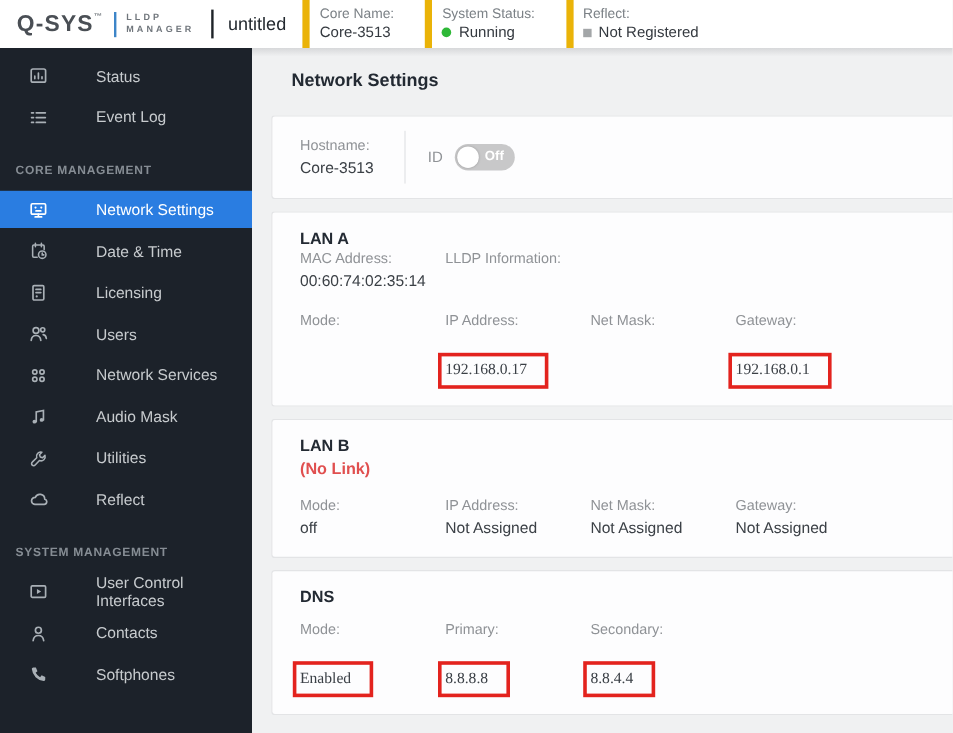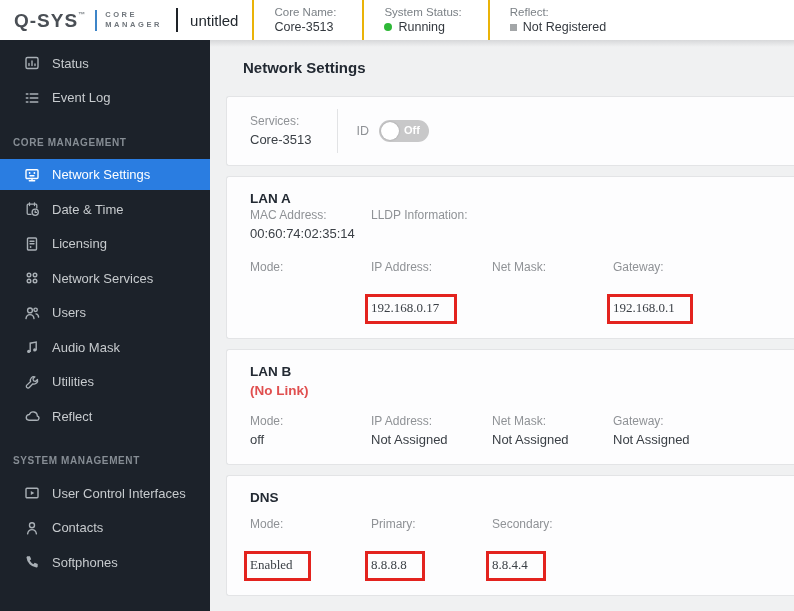--- a/index.html
+++ b/index.html
@@ -14,33 +14,33 @@
 
   
   .topbar{height:40px;background:#fff;display:flex;align-items:stretch;flex:0 0 40px;}
   .logo-wrap{display:flex;align-items:center;padding-left:14px;}
   .brand{font-size:19px;font-weight:bold;color:#4a4f55;letter-spacing:1px;line-height:1;}
   .brand sup{font-size:7px;vertical-align:top;color:#7b8186;}
   .logo-blue-bar{width:2px;height:21px;background:#3d85c8;margin:0 8px 0 9px;}
   .product{font-size:7.5px;letter-spacing:2.6px;color:#70767c;line-height:1.35;font-weight:bold;}
   .dark-sep{width:2px;height:24px;background:#1e2328;margin:0 12px 0 14px;align-self:center;}
   .design-name{font-size:15px;font-weight:normal;color:#23292f;align-self:center;}
-  .tb-block{border-left:2px solid #eab308;margin-left:14px;padding:5px 12px 0 20px;}
+  .tb-block{border-left:6px solid #eab308;margin-left:14px;padding:5px 12px 0 8px;}
   .tb-label{font-size:11.5px;color:#7b8186;line-height:14px;}
   .tb-value{font-size:12.5px;color:#34393f;line-height:16px;display:flex;align-items:center;gap:6px;}
   .dot{width:8px;height:8px;border-radius:50%;background:var(--green);display:inline-block;}
   .square{width:7px;height:7px;background:#a3a6a8;display:inline-block;}
 
   
   .content-row{flex:1;display:flex;min-height:0;}
 
   
   .sidebar{width:210px;flex:0 0 210px;background:var(--sidebar-bg);padding-top:4px;overflow:hidden;}
   .nav-section-title{font-size:10px;letter-spacing:.6px;color:var(--side-muted);padding:20px 0 8px 13px;font-weight:bold;}
-  .nav-item{height:31px;margin:3.5px 0;display:flex;align-items:center;padding-left:24px;cursor:pointer;color:var(--side-text);}
+  .nav-item{height:31px;margin:3.5px 0;display:flex;align-items:center;padding-left:24px;cursor:pointer;color:var(--side-text);gap:28px;}
   .nav-item.active{background:var(--blue);color:#fff;}
   .nav-icon{width:16px;height:16px;margin-right:12px;color:#a9b0b6;flex:0 0 16px;}
   .nav-item.active .nav-icon{color:#fff;}
   .nav-icon svg{width:16px;height:16px;display:block;}
   .nav-label{font-size:13px;}
 
   
   .main{flex:1;position:relative;padding:13px 0 0 16px;overflow:hidden;}
   .main::before{content:"";position:absolute;left:0;top:0;right:0;height:7px;
     background:linear-gradient(#d7d8da,rgba(215,216,218,0));pointer-events:none;}
@@ -68,21 +68,21 @@
   .redbox{display:inline-block;border:3px solid var(--red);padding:1px 15px 3px 3px;margin:18px 0 0 -6px;min-width:56px;font-family:Liberation Serif, serif;}
 </style>
 </head>
 <body>
 
 <header class="topbar">
   <div class="logo-wrap">
     <span class="brand"><span>Q-SYS</span><sup>™</sup></span>
     <span class="logo-blue-bar"></span>
     <span class="product">
-      <div>CORE</div>
+      <div>LLDP</div>
       <div>MANAGER</div>
     </span>
   </div>
   <span class="dark-sep"></span>
   <span class="design-name">untitled</span>
 
   <div class="tb-block">
     <div class="tb-label">Core Name:</div>
     <div class="tb-value">Core-3513</div>
   </div>
@@ -159,45 +159,45 @@
             <rect x="3.5" y="2" width="9" height="12" rx="1"></rect>
             <path d="M6 5.2h4M6 7.8h4"></path>
             <circle cx="6.6" cy="11" r="0.9" fill="currentColor" stroke="none"></circle>
           </svg>
       </span>
       <span class="nav-label">Licensing</span>
     </div>
 
     <div class="nav-item">
       <span class="nav-icon">
+        <svg viewBox="0 0 16 16" fill="none" stroke="currentColor" stroke-width="1.4" stroke-linecap="round">
+            <circle cx="6" cy="5.4" r="2.4"></circle>
+            <path d="M2 13.6c.3-2.6 1.9-4 4-4s3.7 1.4 4 4"></path>
+            <circle cx="11.6" cy="4.8" r="1.7"></circle>
+            <path d="M12 8.9c1.6.2 2.4 1.5 2.6 3.2"></path>
+          </svg>
+      </span>
+      <span class="nav-label">Users</span>
+    </div>
+
+    <div class="nav-item">
+      <span class="nav-icon">
         <svg viewBox="0 0 16 16" fill="none" stroke="currentColor" stroke-width="1.4">
             <circle cx="5" cy="5" r="1.8"></circle>
             <circle cx="11" cy="5" r="1.8"></circle>
             <circle cx="5" cy="11" r="1.8"></circle>
             <circle cx="11" cy="11" r="1.8"></circle>
           </svg>
       </span>
       <span class="nav-label">Network Services</span>
     </div>
 
     <div class="nav-item">
       <span class="nav-icon">
         <svg viewBox="0 0 16 16" fill="none" stroke="currentColor" stroke-width="1.4" stroke-linecap="round">
-            <circle cx="6" cy="5.4" r="2.4"></circle>
-            <path d="M2 13.6c.3-2.6 1.9-4 4-4s3.7 1.4 4 4"></path>
-            <circle cx="11.6" cy="4.8" r="1.7"></circle>
-            <path d="M12 8.9c1.6.2 2.4 1.5 2.6 3.2"></path>
-          </svg>
-      </span>
-      <span class="nav-label">Users</span>
-    </div>
-
-    <div class="nav-item">
-      <span class="nav-icon">
-        <svg viewBox="0 0 16 16" fill="none" stroke="currentColor" stroke-width="1.4" stroke-linecap="round">
             <path d="M6.2 12.4V4.2l6-1.1v7.8"></path>
             <circle cx="4.7" cy="12.4" r="1.6" fill="currentColor" stroke="none"></circle>
             <circle cx="10.7" cy="10.9" r="1.6" fill="currentColor" stroke="none"></circle>
           </svg>
       </span>
       <span class="nav-label">Audio Mask</span>
     </div>
 
     <div class="nav-item">
       <span class="nav-icon">
@@ -247,21 +247,21 @@
       </span>
       <span class="nav-label">Softphones</span>
     </div>
   </nav>
 
   <main class="main">
     <h1 class="page-title">Network Settings</h1>
 
     <section class="card host-card">
       <div class="host-block">
-        <div class="flabel">Services:</div>
+        <div class="flabel">Hostname:</div>
         <div class="fvalue">Core-3513</div>
       </div>
       <div class="v-sep"></div>
       <span class="id-label">ID</span>
       <div class="toggle">
         <span class="knob"></span>
         <span class="state">Off</span>
       </div>
     </section>
 

